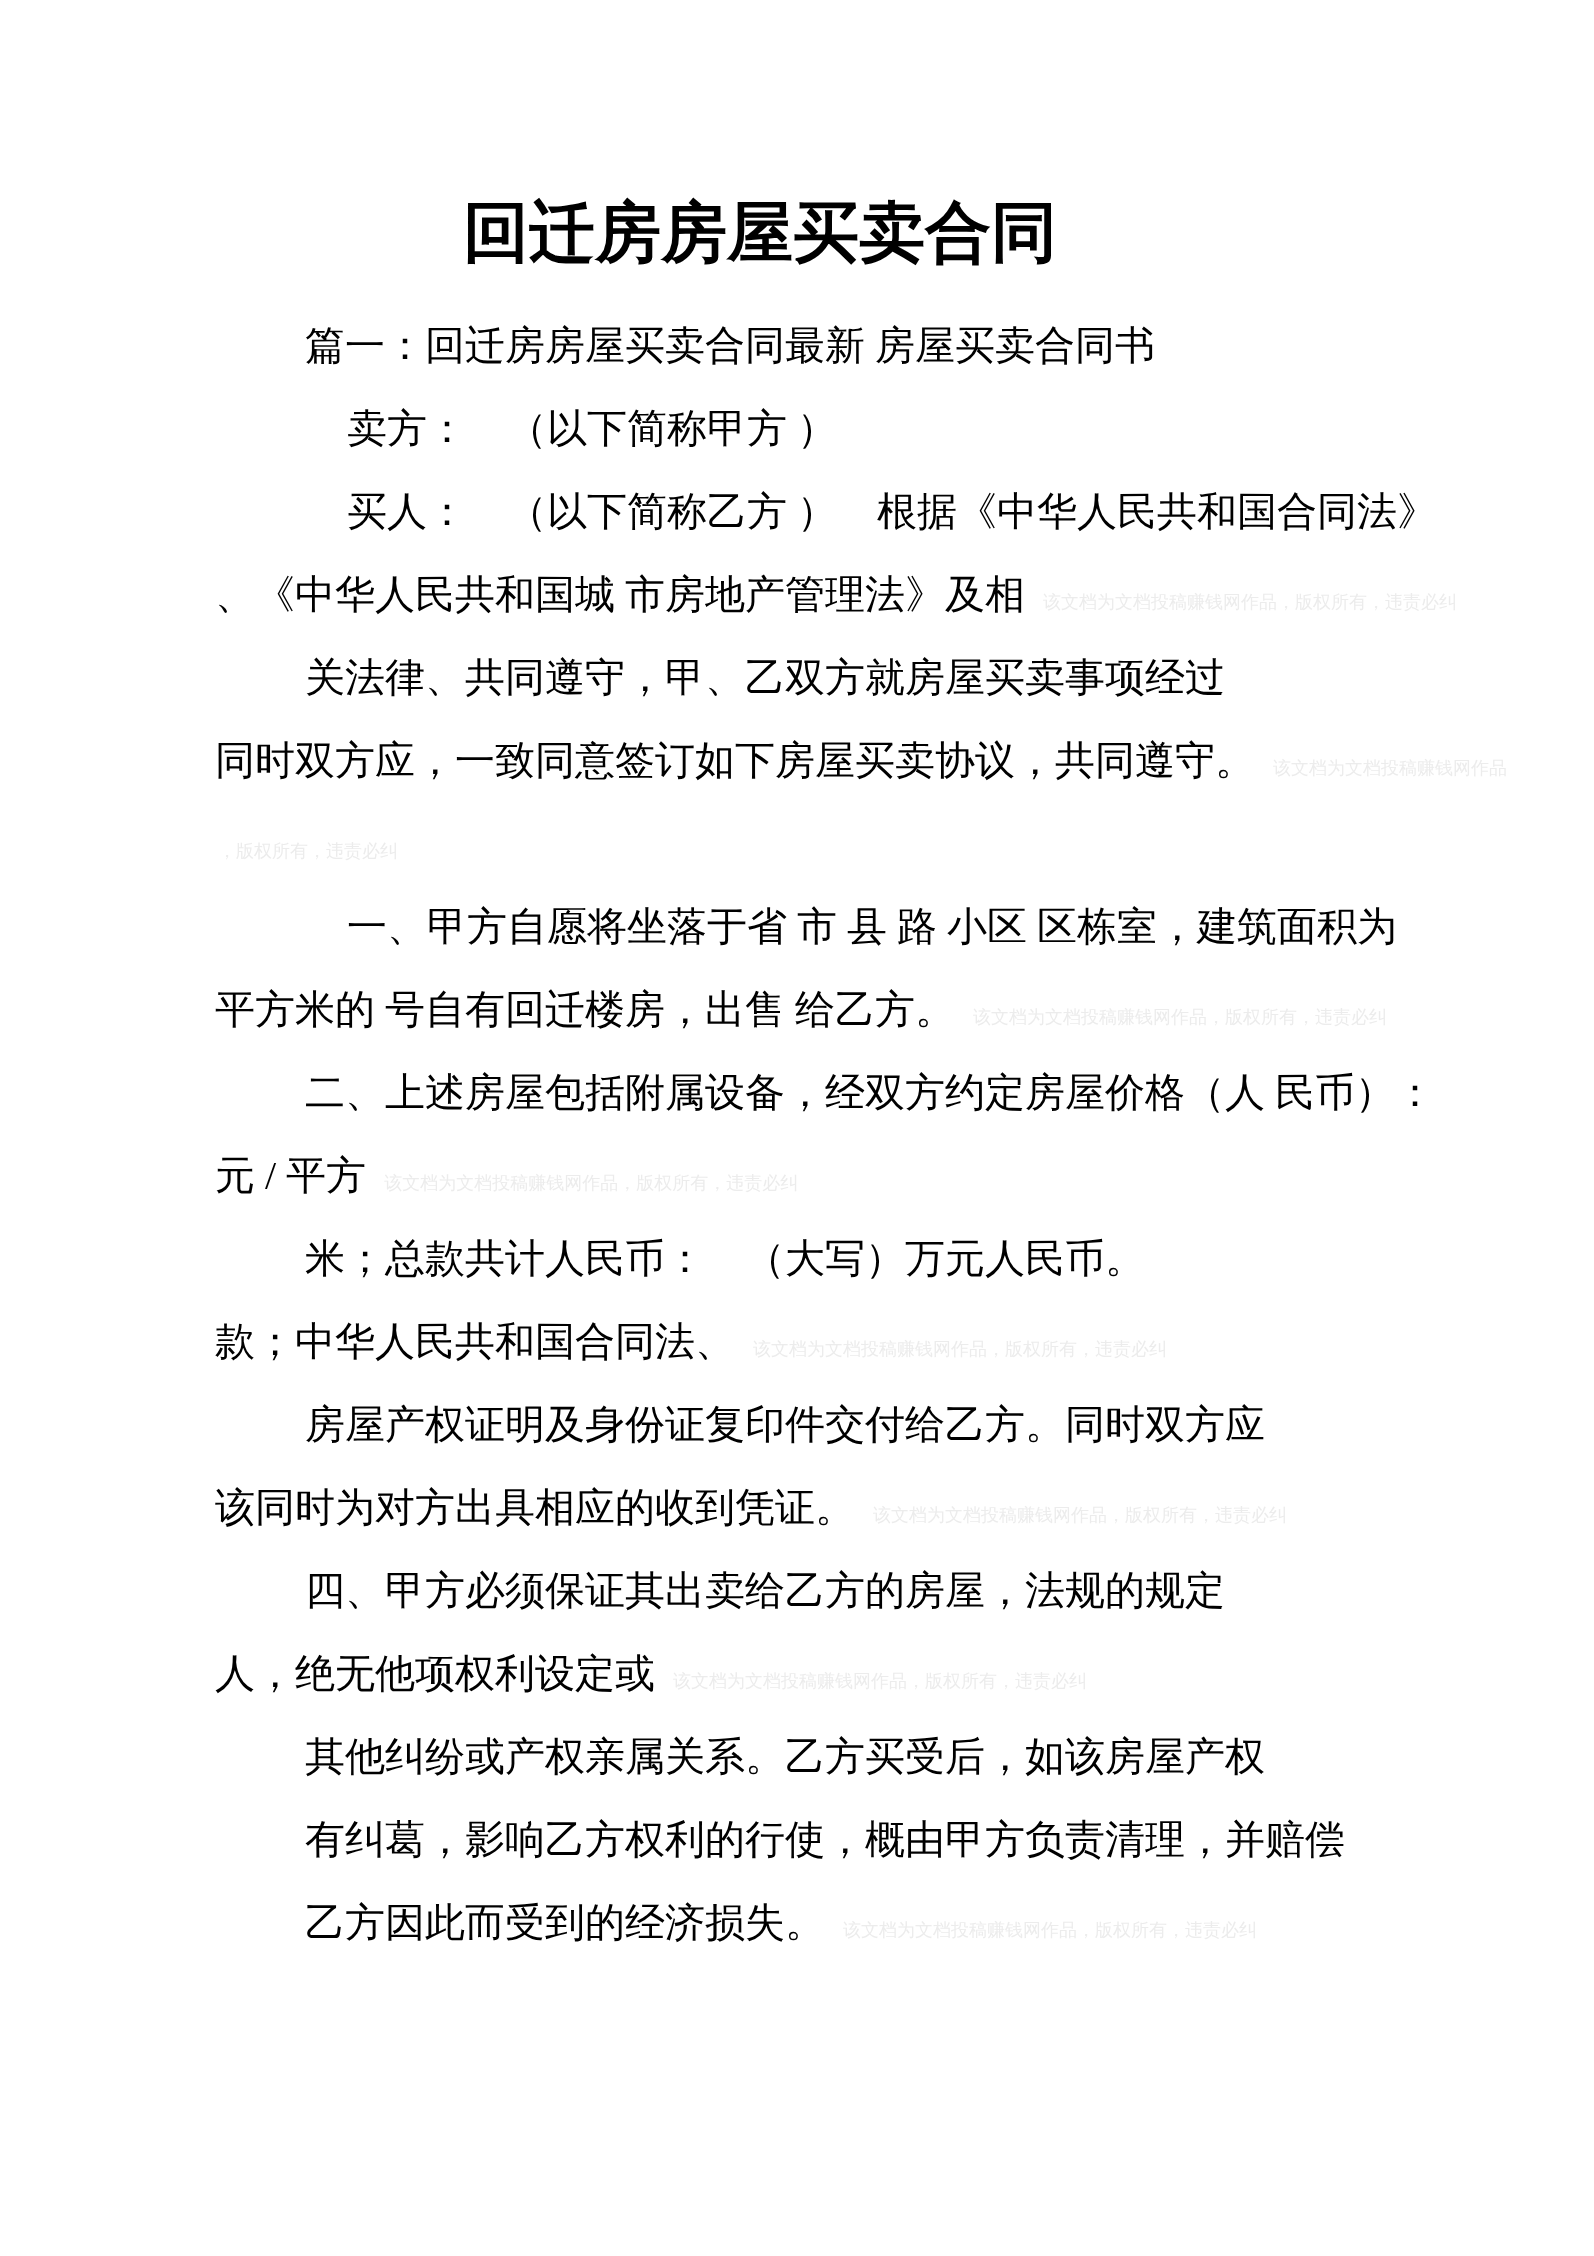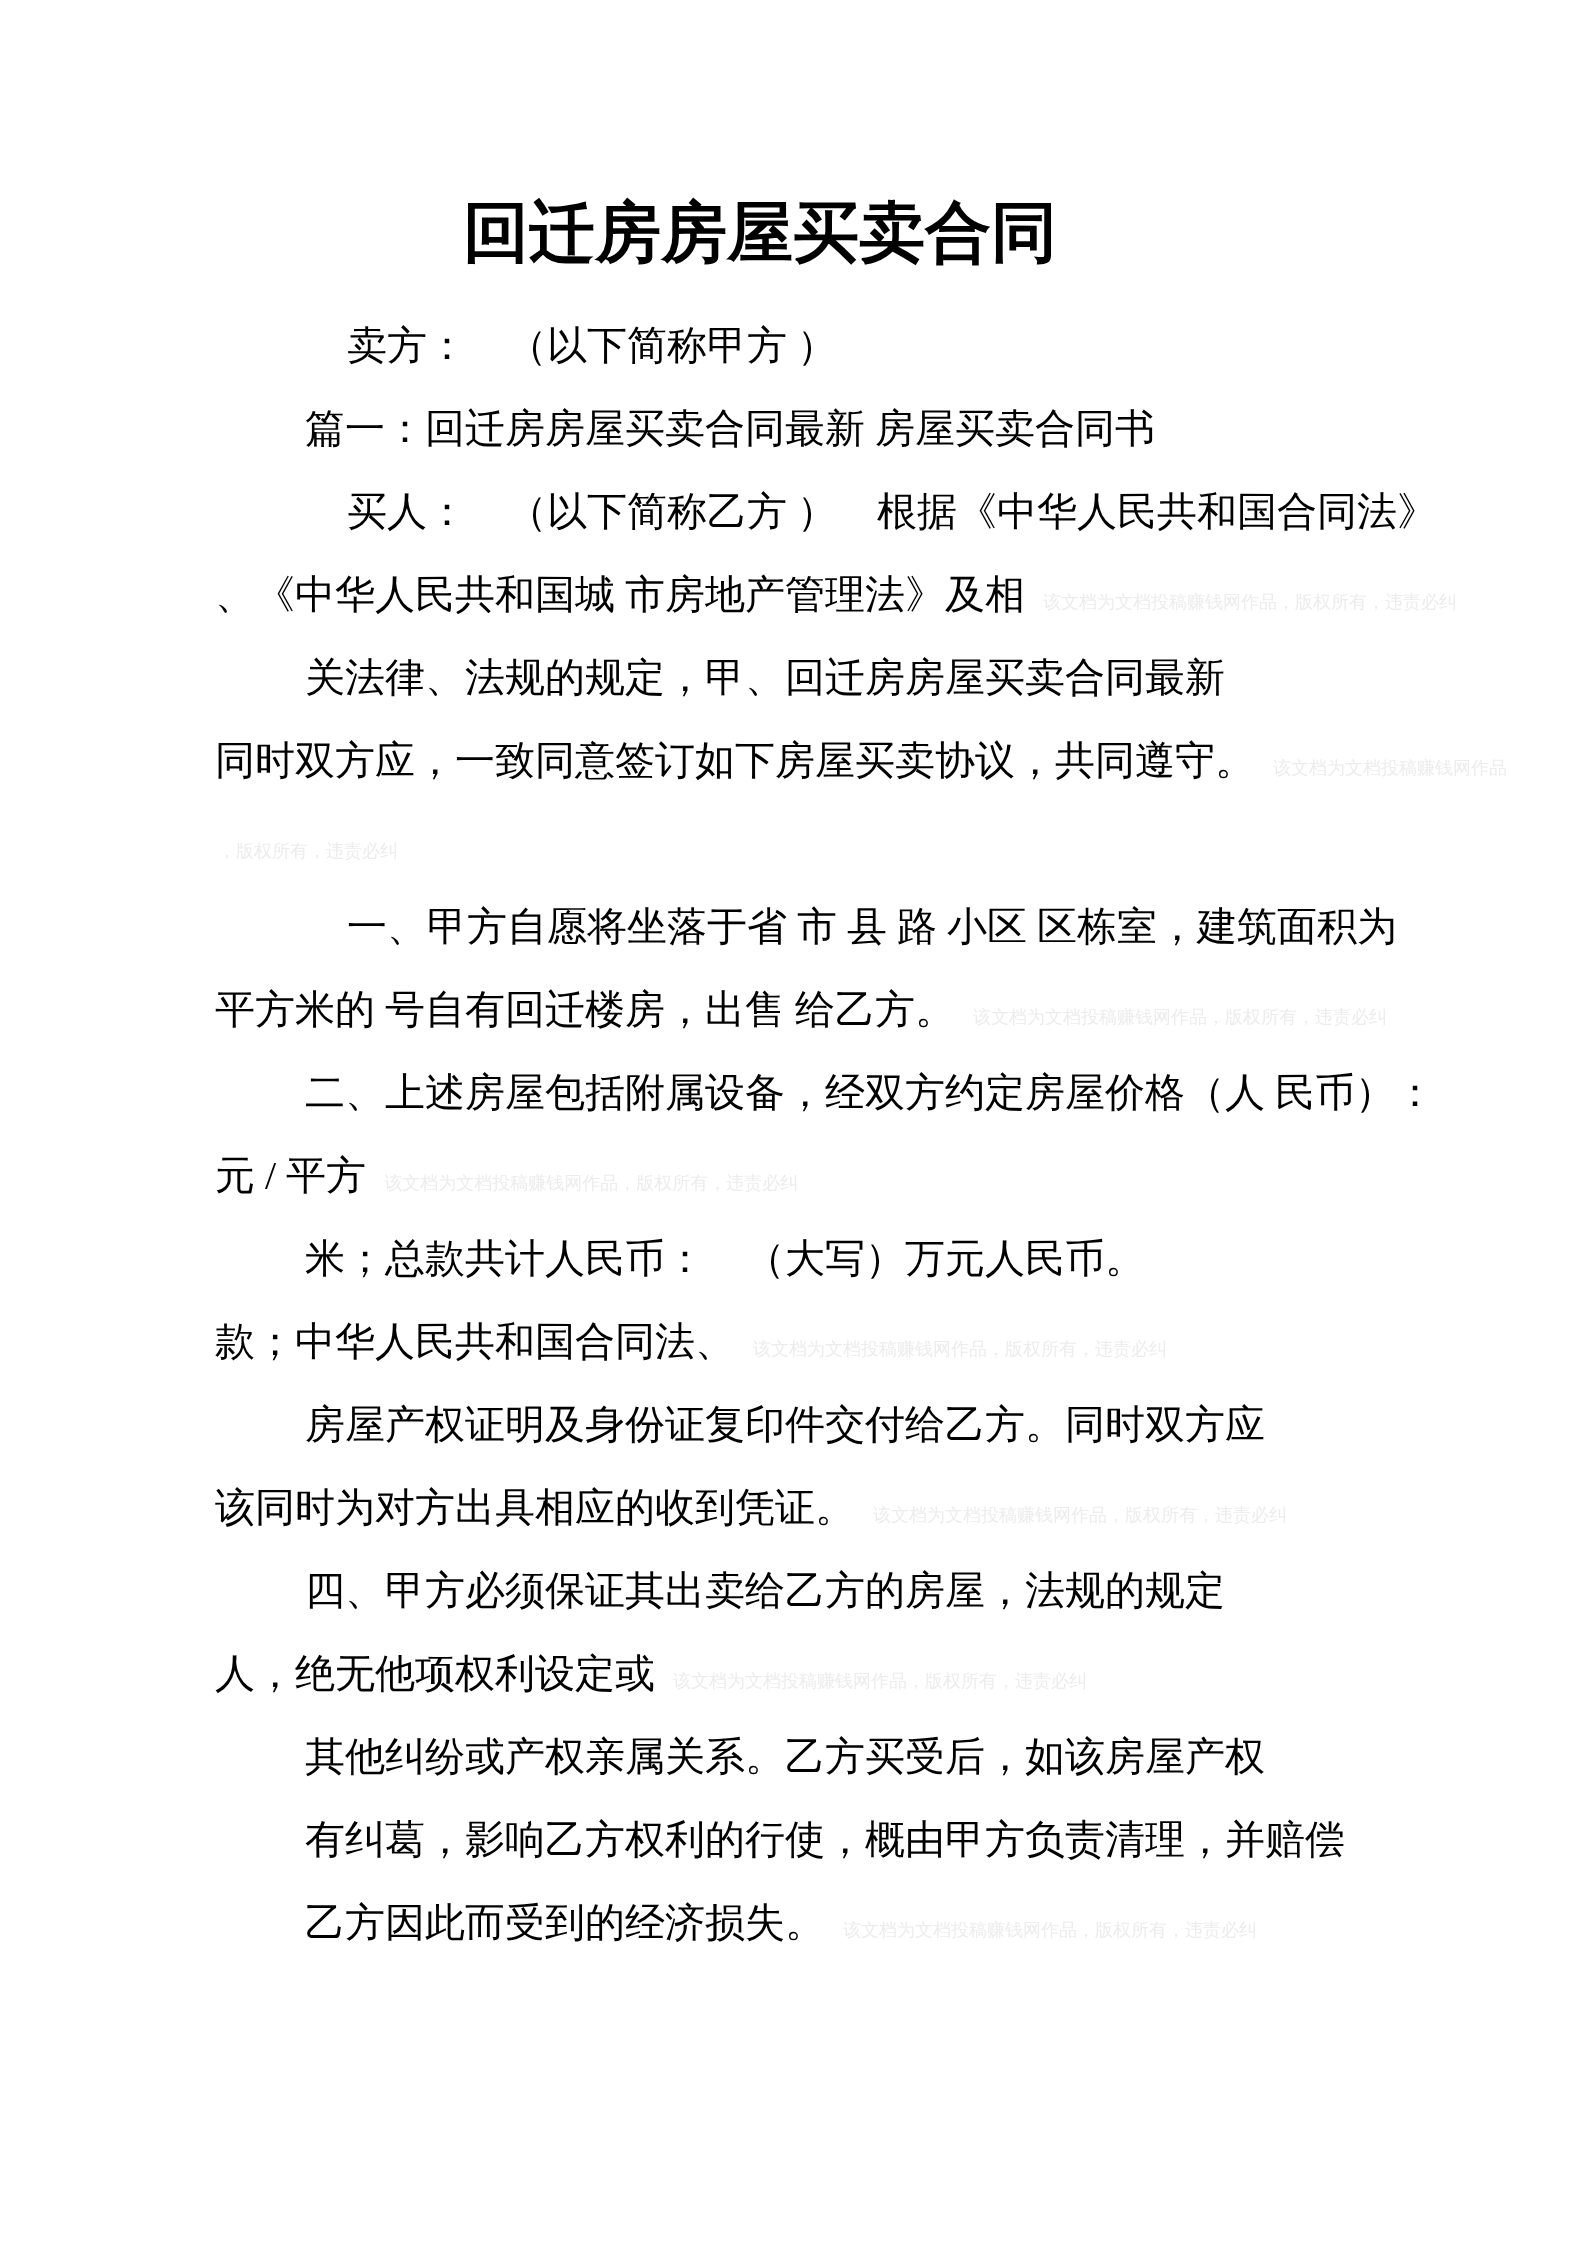--- a/index.html
+++ b/index.html
@@ -53,25 +53,25 @@
   .watermark.wm-solo {
     margin-left: 3px;
   }
 </style>
 </head>
 <body>
 
 <div class="page">
   <h1 class="doc-title">回迁房房屋买卖合同</h1>
   <div class="doc-body">
+      <div class="line indent-medium"><span class="line-text">篇一：回迁房房屋买卖合同最新 房屋买卖合同书</span></div>
       <div class="line indent-large"><span class="line-text">卖方：　（以下简称甲方 ）</span></div>
-      <div class="line indent-medium"><span class="line-text">篇一：回迁房房屋买卖合同最新 房屋买卖合同书</span></div>
       <div class="line indent-large"><span class="line-text">买人：　（以下简称乙方 ）　根据《中华人民共和国合同法》</span></div>
       <div class="line indent-none"><span class="line-text">、《中华人民共和国城 市房地产管理法》及相</span><span class="watermark">该文档为文档投稿赚钱网作品，版权所有，违责必纠</span></div>
-      <div class="line indent-medium"><span class="line-text">关法律、法规的规定，甲、回迁房房屋买卖合同最新</span></div>
+      <div class="line indent-medium"><span class="line-text">关法律、共同遵守，甲、乙双方就房屋买卖事项经过</span></div>
       <div class="line indent-none"><span class="line-text">同时双方应，一致同意签订如下房屋买卖协议，共同遵守。</span><span class="watermark">该文档为文档投稿赚钱网作品</span></div>
       <div class="line indent-none"><span class="line-text"></span><span class="watermark wm-solo">，版权所有，违责必纠</span></div>
       <div class="line indent-large"><span class="line-text">一、甲方自愿将坐落于省 市 县 路 小区 区栋室，建筑面积为</span></div>
       <div class="line indent-none"><span class="line-text">平方米的 号自有回迁楼房，出售 给乙方。</span><span class="watermark">该文档为文档投稿赚钱网作品，版权所有，违责必纠</span></div>
       <div class="line indent-medium"><span class="line-text">二、上述房屋包括附属设备，经双方约定房屋价格（人 民币）：</span></div>
       <div class="line indent-none"><span class="line-text">元 / 平方</span><span class="watermark">该文档为文档投稿赚钱网作品，版权所有，违责必纠</span></div>
       <div class="line indent-medium"><span class="line-text">米；总款共计人民币：　（大写）万元人民币。</span></div>
       <div class="line indent-none"><span class="line-text">款；中华人民共和国合同法、</span><span class="watermark">该文档为文档投稿赚钱网作品，版权所有，违责必纠</span></div>
       <div class="line indent-medium"><span class="line-text">房屋产权证明及身份证复印件交付给乙方。同时双方应</span></div>
       <div class="line indent-none"><span class="line-text">该同时为对方出具相应的收到凭证。</span><span class="watermark">该文档为文档投稿赚钱网作品，版权所有，违责必纠</span></div>

